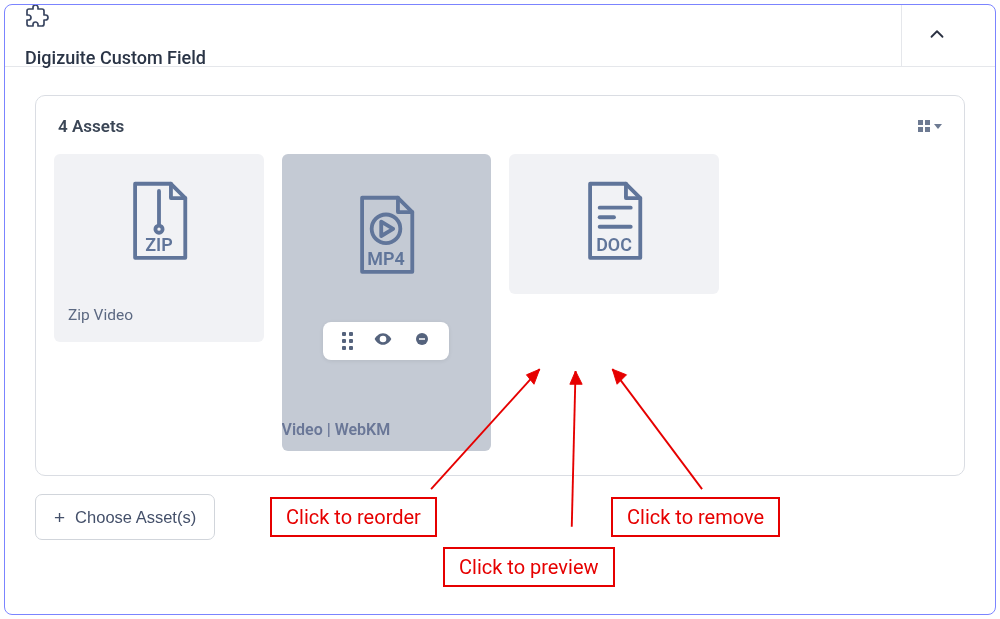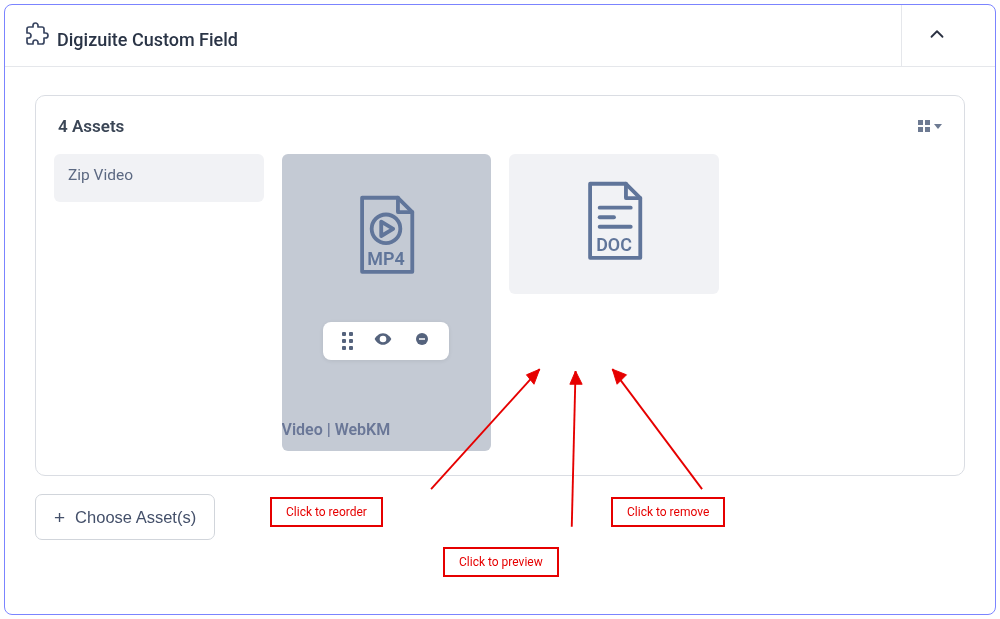--- a/index.html
+++ b/index.html
@@ -23,21 +23,21 @@
 
   .header {
     display: flex;
     align-items: center;
     justify-content: space-between;
     height: 62px;
     padding: 0 24px 0 20px;
     border-bottom: 1px solid #e5e7eb;
   }
 
-  .header-left { display: flex; align-items: flex-end; gap: 8px; }
+  .header-left { display: flex; align-items: flex-start; gap: 15px; flex-direction: column; }
   .puzzle-icon { width: 24px; height: 24px; color:#394560; }
   .header-title { font-size: 18px; font-weight: 500; color:#2a3446;}
 
   .header-right {
     width: 70px;
     height: 61px;
     display:flex; align-items:center; justify-content:center;
     border-left: 1px solid #e5e7eb;
     cursor:pointer;
   }
@@ -162,21 +162,21 @@
     display:inline-flex; align-items:center; gap:10px;
     cursor:pointer;
   }
   .plus { font-size:19px; line-height:1; color:#44506a;}
 
   
   .anno {
     position:absolute;
     border:2px solid #e60000;
     color:#e60000;
-    font-size:12px;
+    font-size:20px;
     padding:6px 14px;
     background:transparent;
     z-index:20;
     white-space:nowrap;
   }
   svg.arrows { position:absolute; inset:0; width:100%; height:100%; z-index:15; pointer-events:none;}
   .arrows line, .arrows polygon { stroke:#e60000; fill:#e60000;}
   .arrows line{ stroke-width:2; }
 
 </style>
@@ -217,20 +217,31 @@
               <span></span>
           </span>
           <span class="tri-down"></span>
         </div>
       </div>
 
       <div class="asset-row">
 
 
         <div class="asset-card">
+          <div class="asset-thumb">
+            <span>
+              <svg class="file-icon" viewBox="0 0 60 72">
+                <path d="M10 4 H40 L52 16 V66 H10 Z"></path>
+                <polyline points="40 4 40 16 52 16"></polyline>
+                <line x1="30" y1="10" x2="30" y2="38"></line>
+                <circle cx="30" cy="42" r="3" fill="#60759a" stroke="none"></circle>
+                <text x="30" y="60" text-anchor="middle" class="file-tag">ZIP</text>
+              </svg>
+            </span>
+          </div>
           <div class="asset-label">Zip Video</div>
         </div>
 
         <div class="asset-card active">
           <div class="asset-thumb">
             <span>
               <svg class="file-icon" viewBox="0 0 60 72">
                 <path d="M10 4 H40 L52 16 V66 H10 Z"></path>
                 <polyline points="40 4 40 16 52 16"></polyline>
                 <circle cx="30" cy="30" r="12"></circle>

